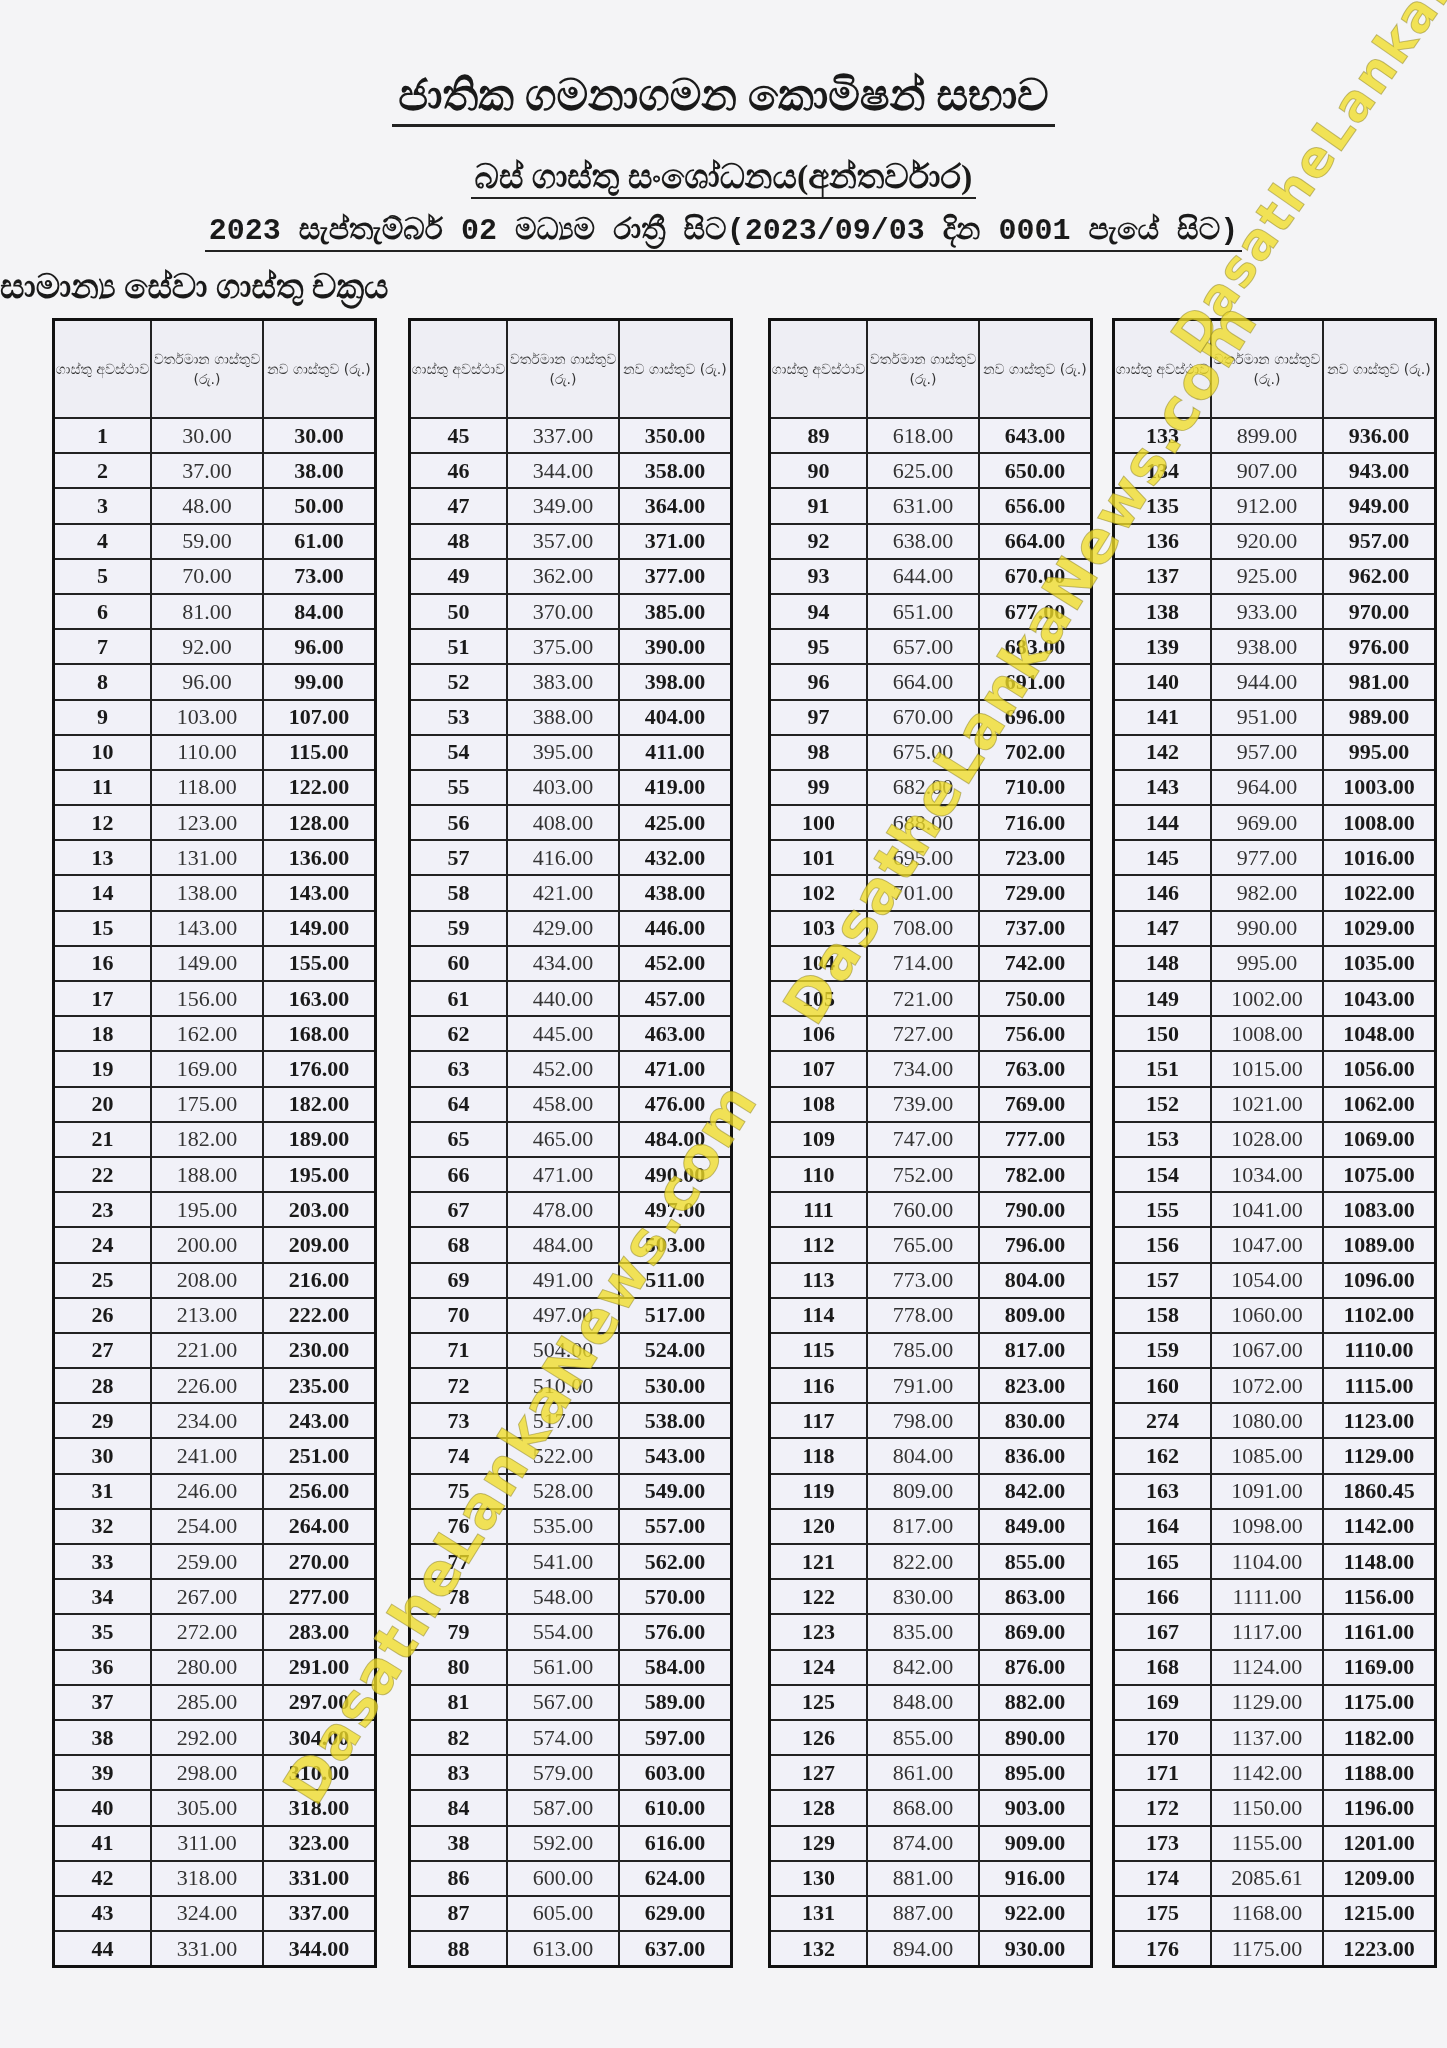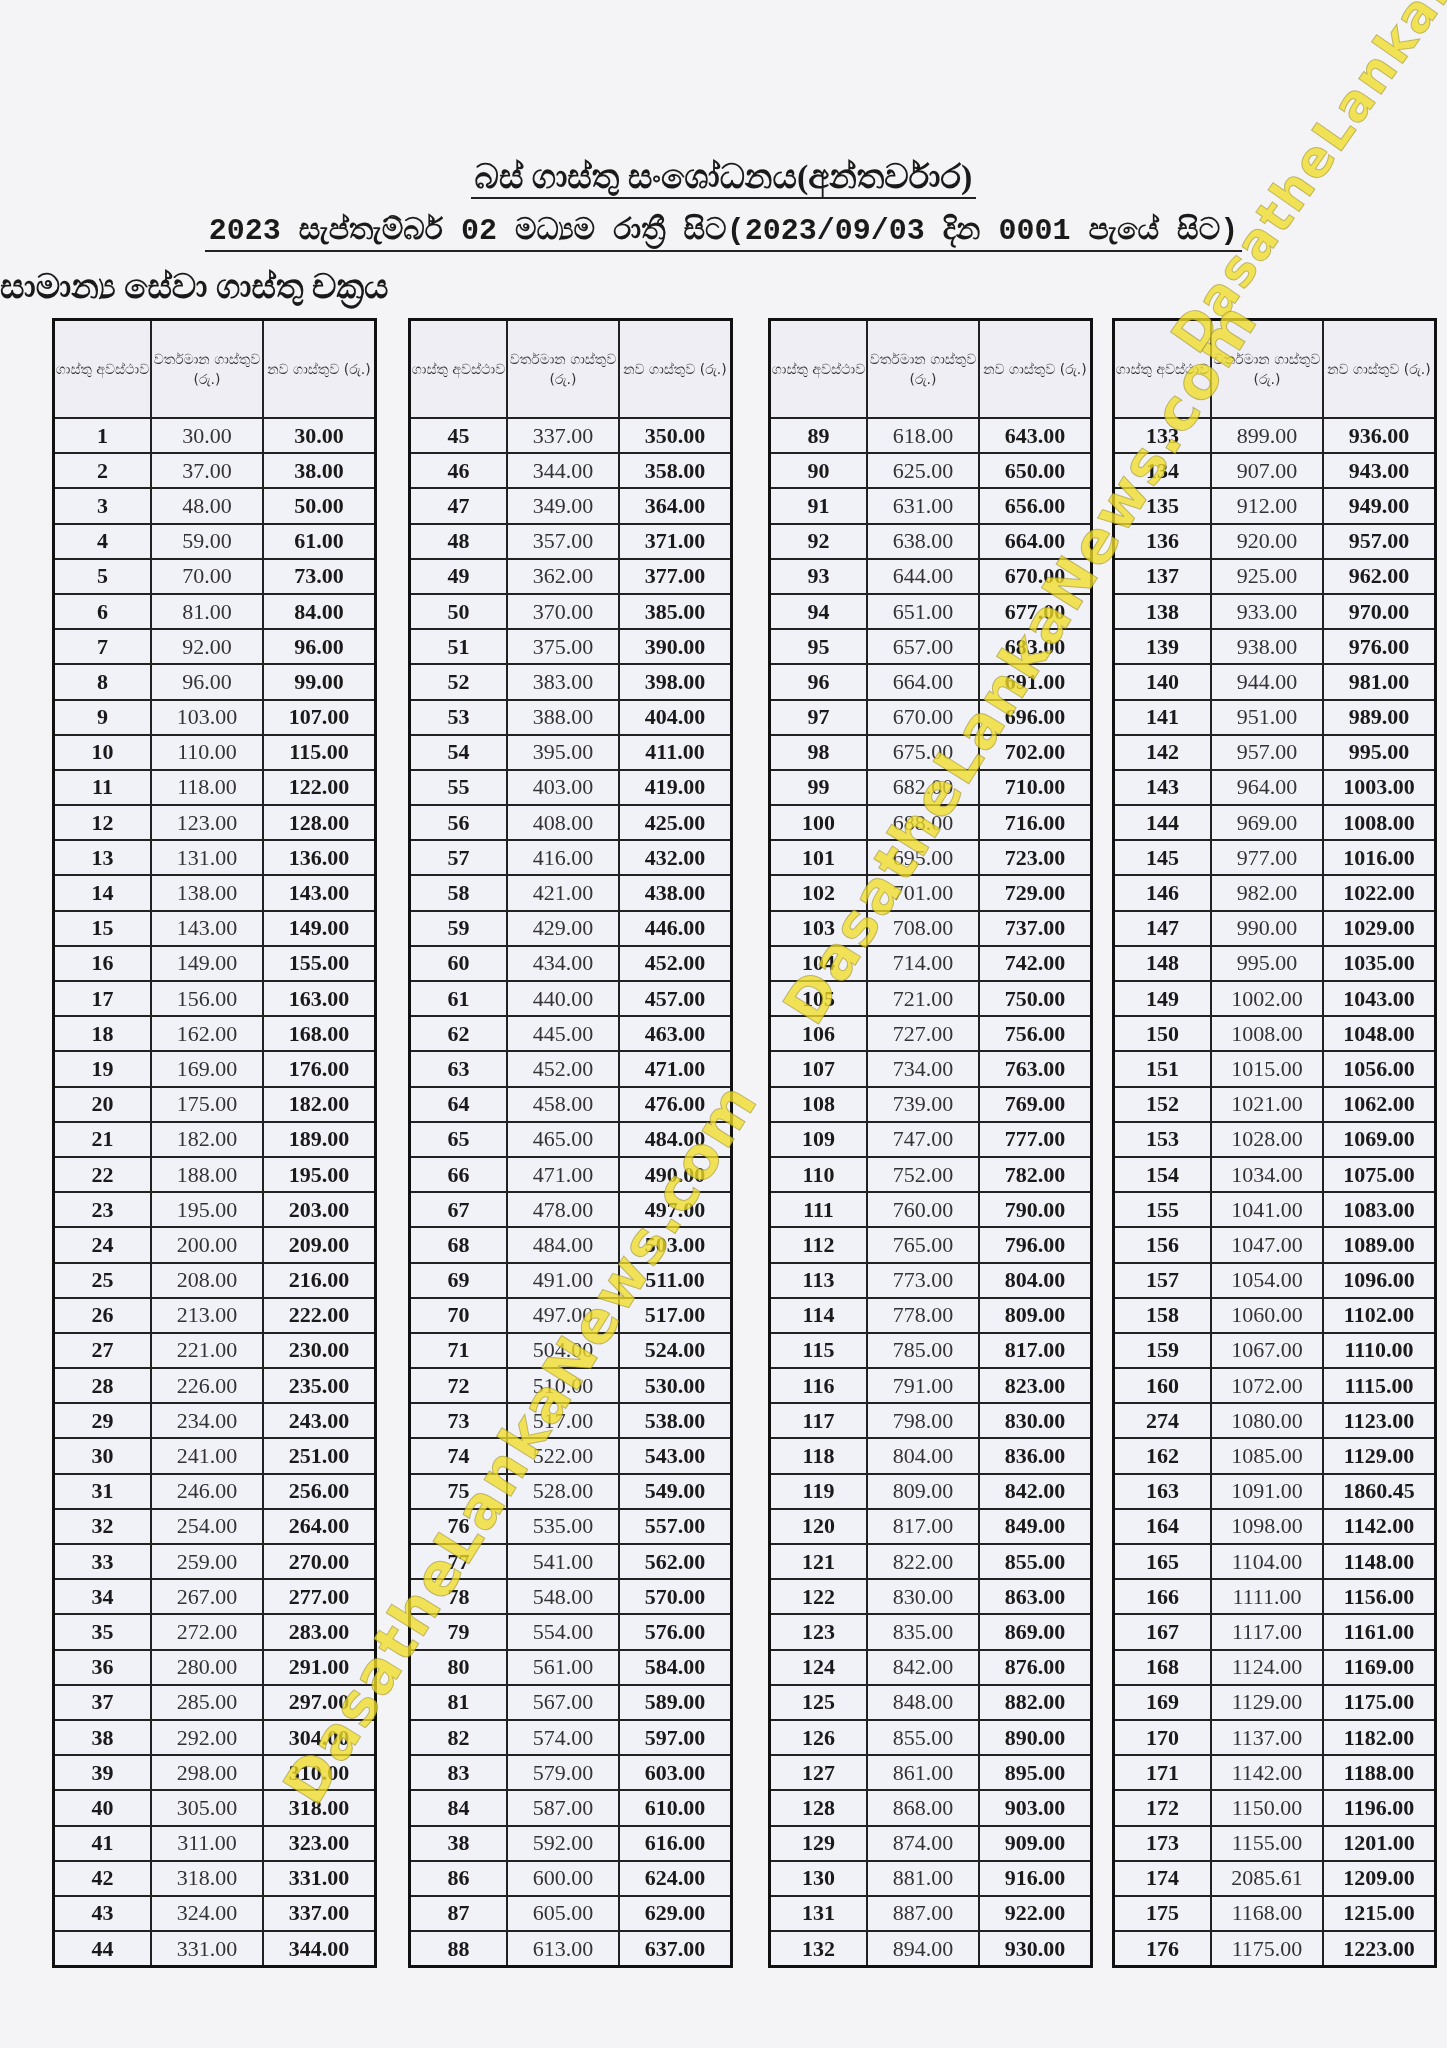--- a/index.html
+++ b/index.html
@@ -66,20 +66,21 @@
     color: rgba(240, 220, 40, 0.78);
     -webkit-text-stroke: 1px rgba(140,130,40,0.5);
     white-space: nowrap;
     transform-origin: left top;
   }
 </style>
 </head>
 <body>
 
 <div class="page">
+  <div class="title"><span>ජාතික ගමනාගමන කොමිෂන් සභාව</span></div>
   <div class="subtitle"><span>බස් ගාස්තු සංශෝධනය(අන්තර්වාර)</span></div>
   <div class="effective"><span>2023 සැප්තැම්බර් 02 මධ්‍යම රාත්‍රී සිට(2023/09/03 දින 0001 පැයේ සිට)</span></div>
   <div class="chart-title">සාමාන්‍ය සේවා ගාස්තු චක්‍රය</div>
 
   <div class="tables">
     <table class="fare" style="left:52px;">
         <thead>
           <tr>
             <th class="col-stage">ගාස්තු අවස්ථාව</th>
             <th class="col-current">වර්තමාන ගාස්තුව (රු.)</th>

